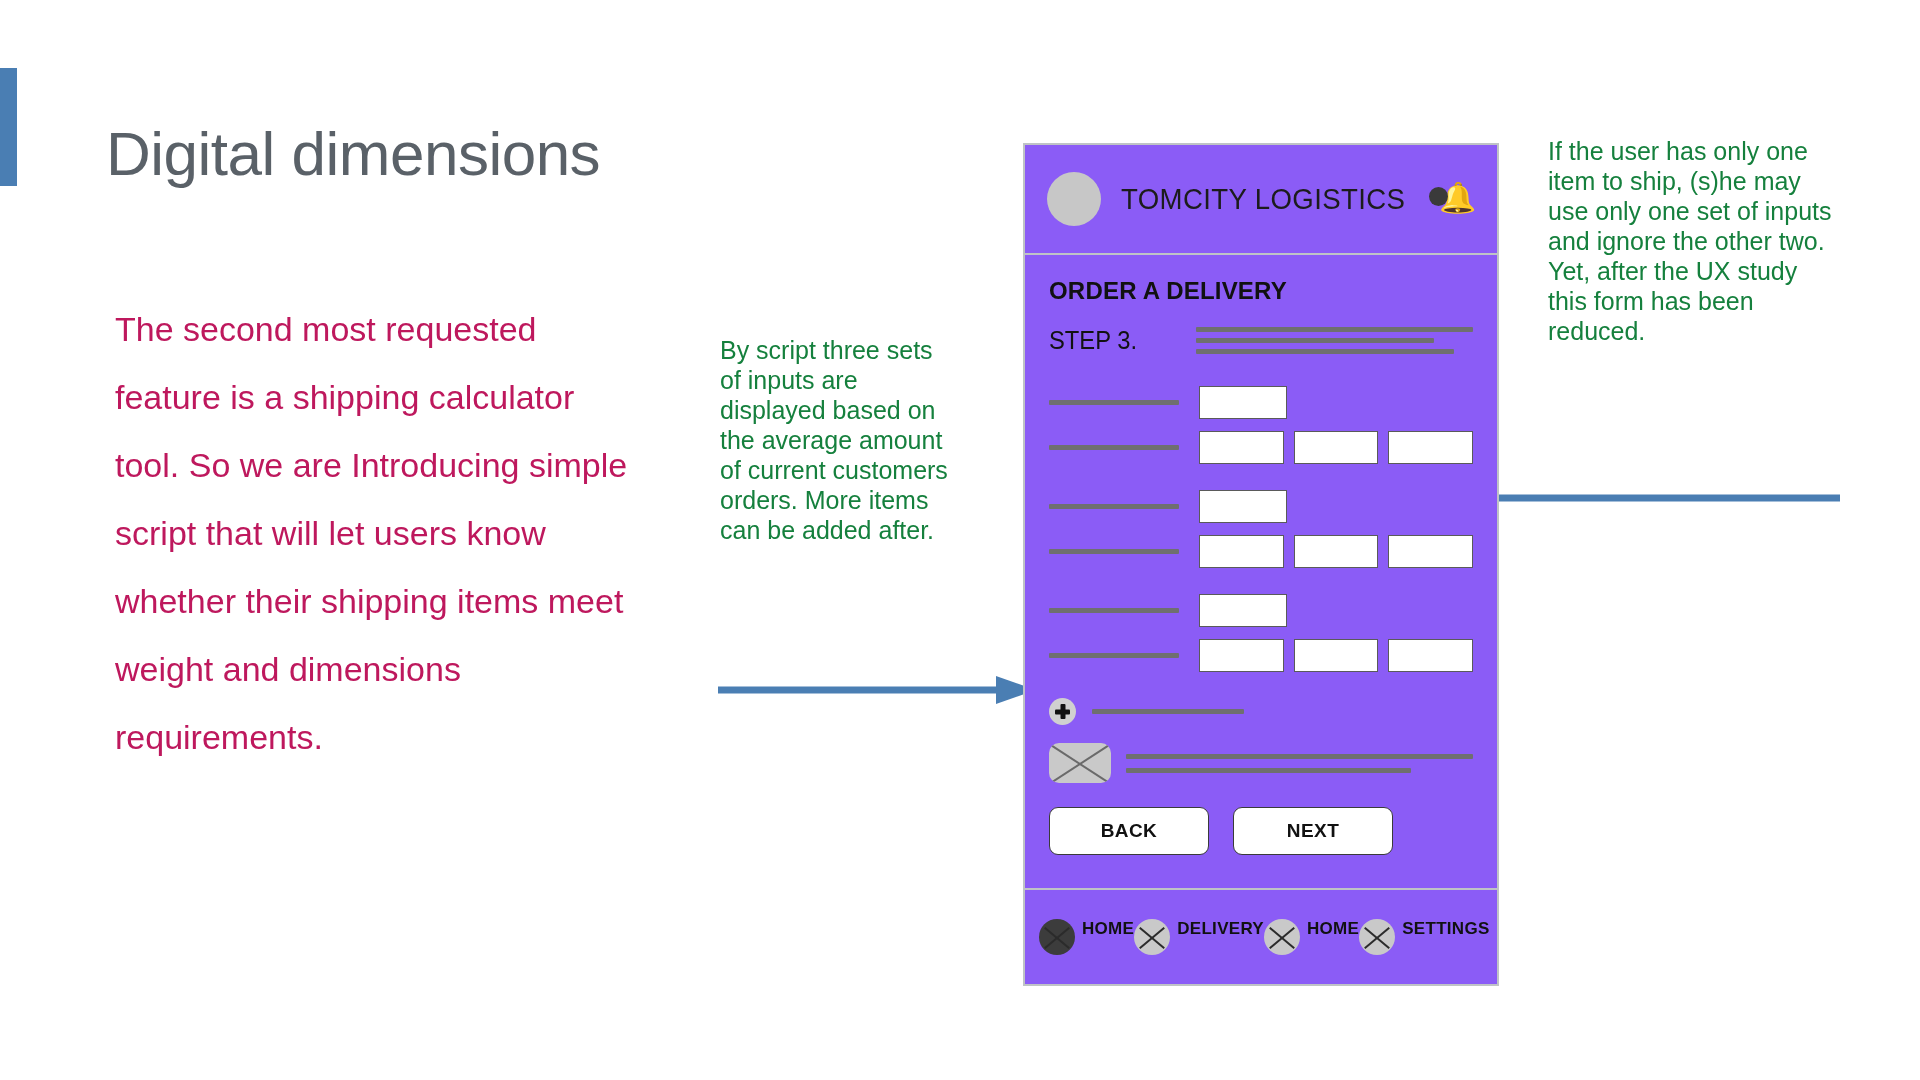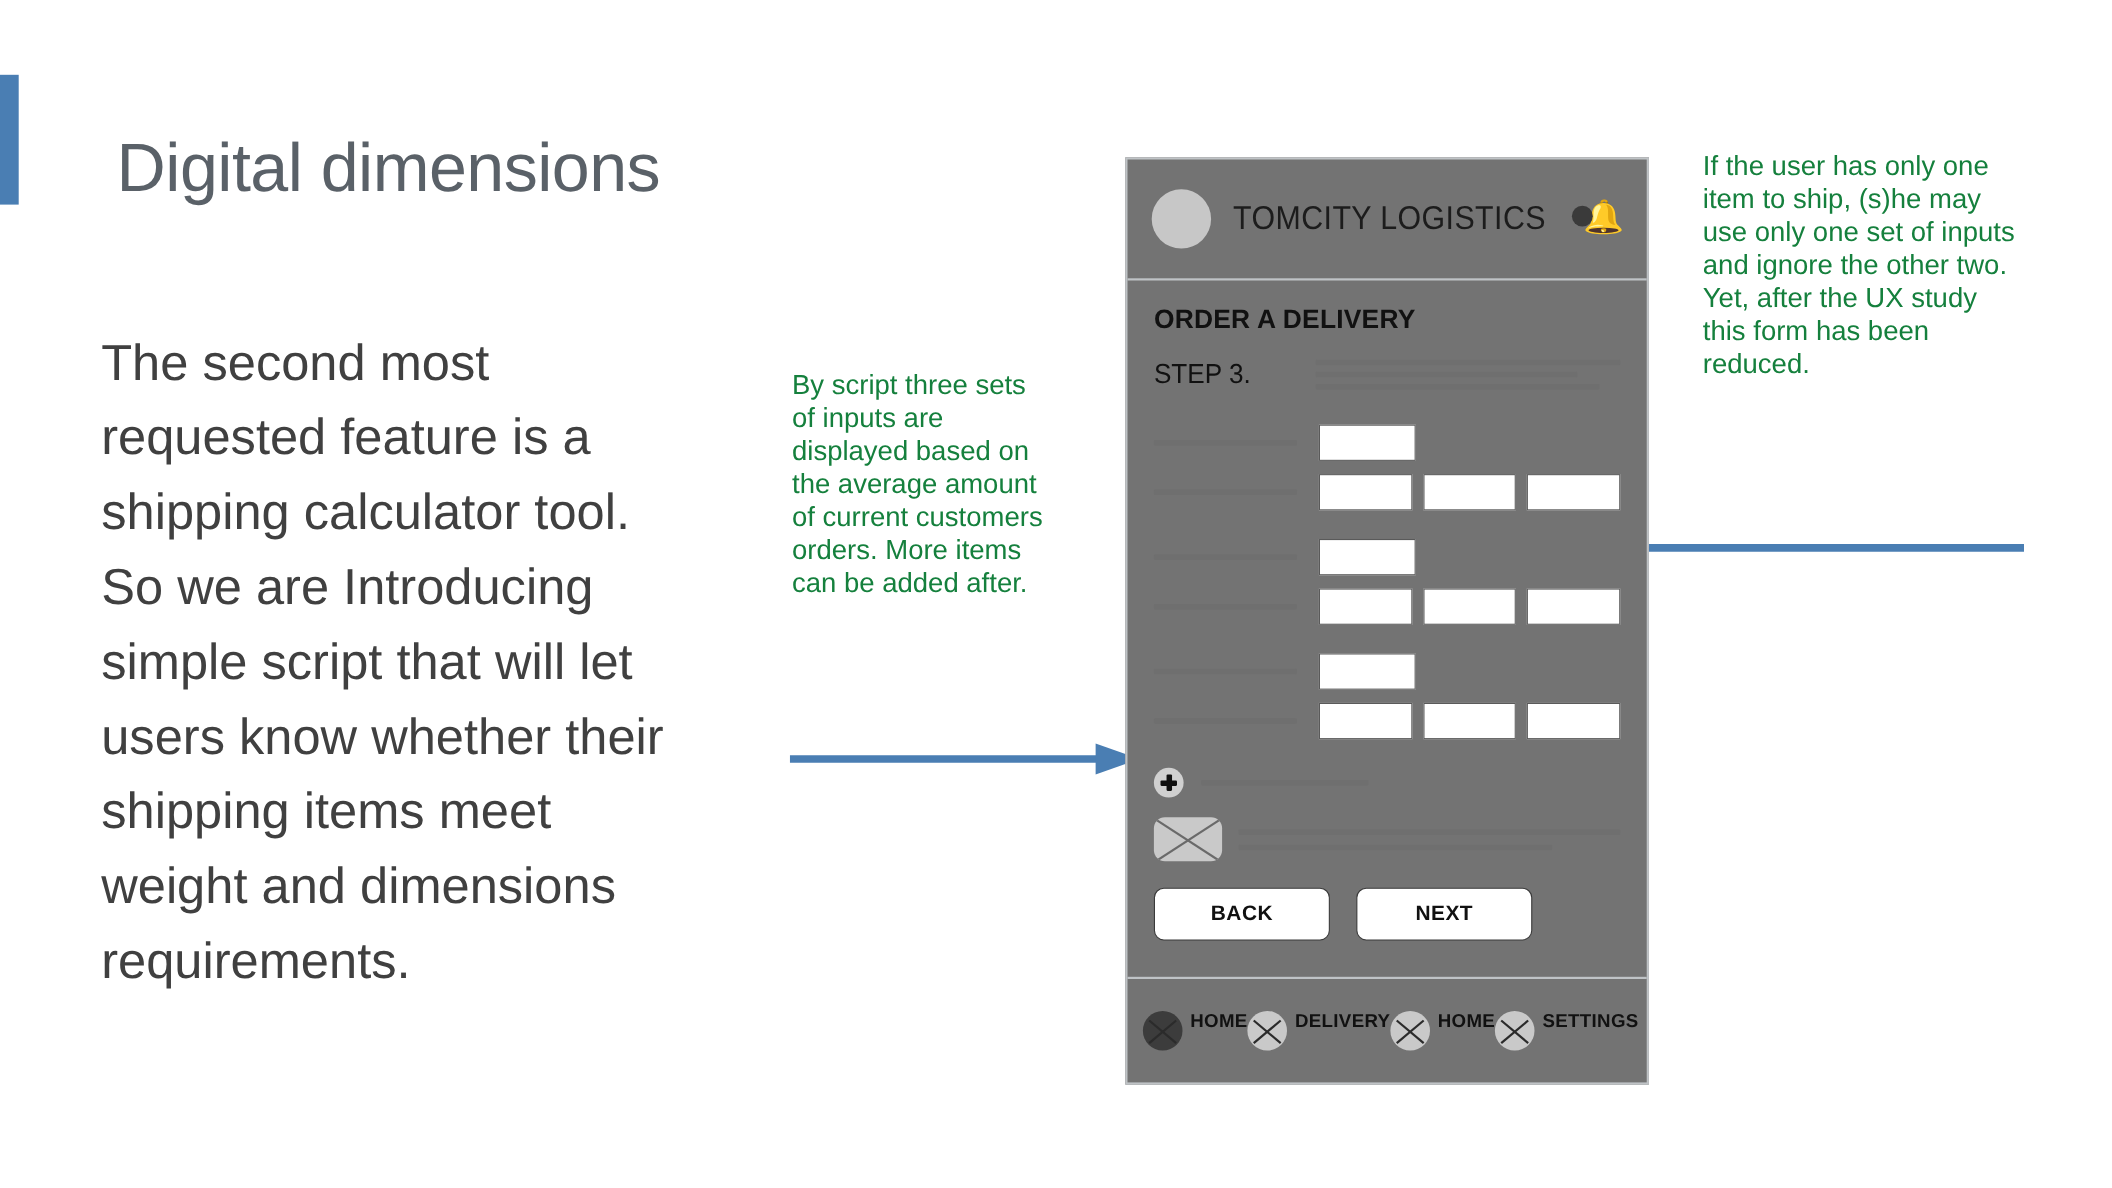--- a/index.html
+++ b/index.html
@@ -40,26 +40,26 @@
     font-size: 62px;
     font-weight: 400;
     color: #5A6168;
     letter-spacing: -0.5px;
     white-space: nowrap;
   }
 
   
   .body-text {
     position: absolute;
-    left: 92px;
+    left: 115px;
     top: 295px;
     width: 520px;
-    font-size: 46px;
+    font-size: 34px;
     line-height: 68px;
-    color: #404040;
+    color: #be185d;
   }
 
   
   .annotation {
     position: absolute;
     font-size: 25px;
     line-height: 30px;
     color: #15803d;
   }
   .annotation-left {
@@ -83,21 +83,21 @@
   .arrow-right-to-phone { left: 1420px; top: 478px; width: 420px; }
 
   
   .phone {
     position: absolute;
     left: 1023px;
     top: 143px;
     width: 476px;
     height: 843px;
     border: 2px solid #BFC3C6;
-    background: #737373;
+    background: #8b5cf6;
     box-sizing: border-box;
     display: flex;
     flex-direction: column;
   }
 
   
   .phone-header {
     height: 110px;
     border-bottom: 2px solid #BFC3C6;
     display: flex;

